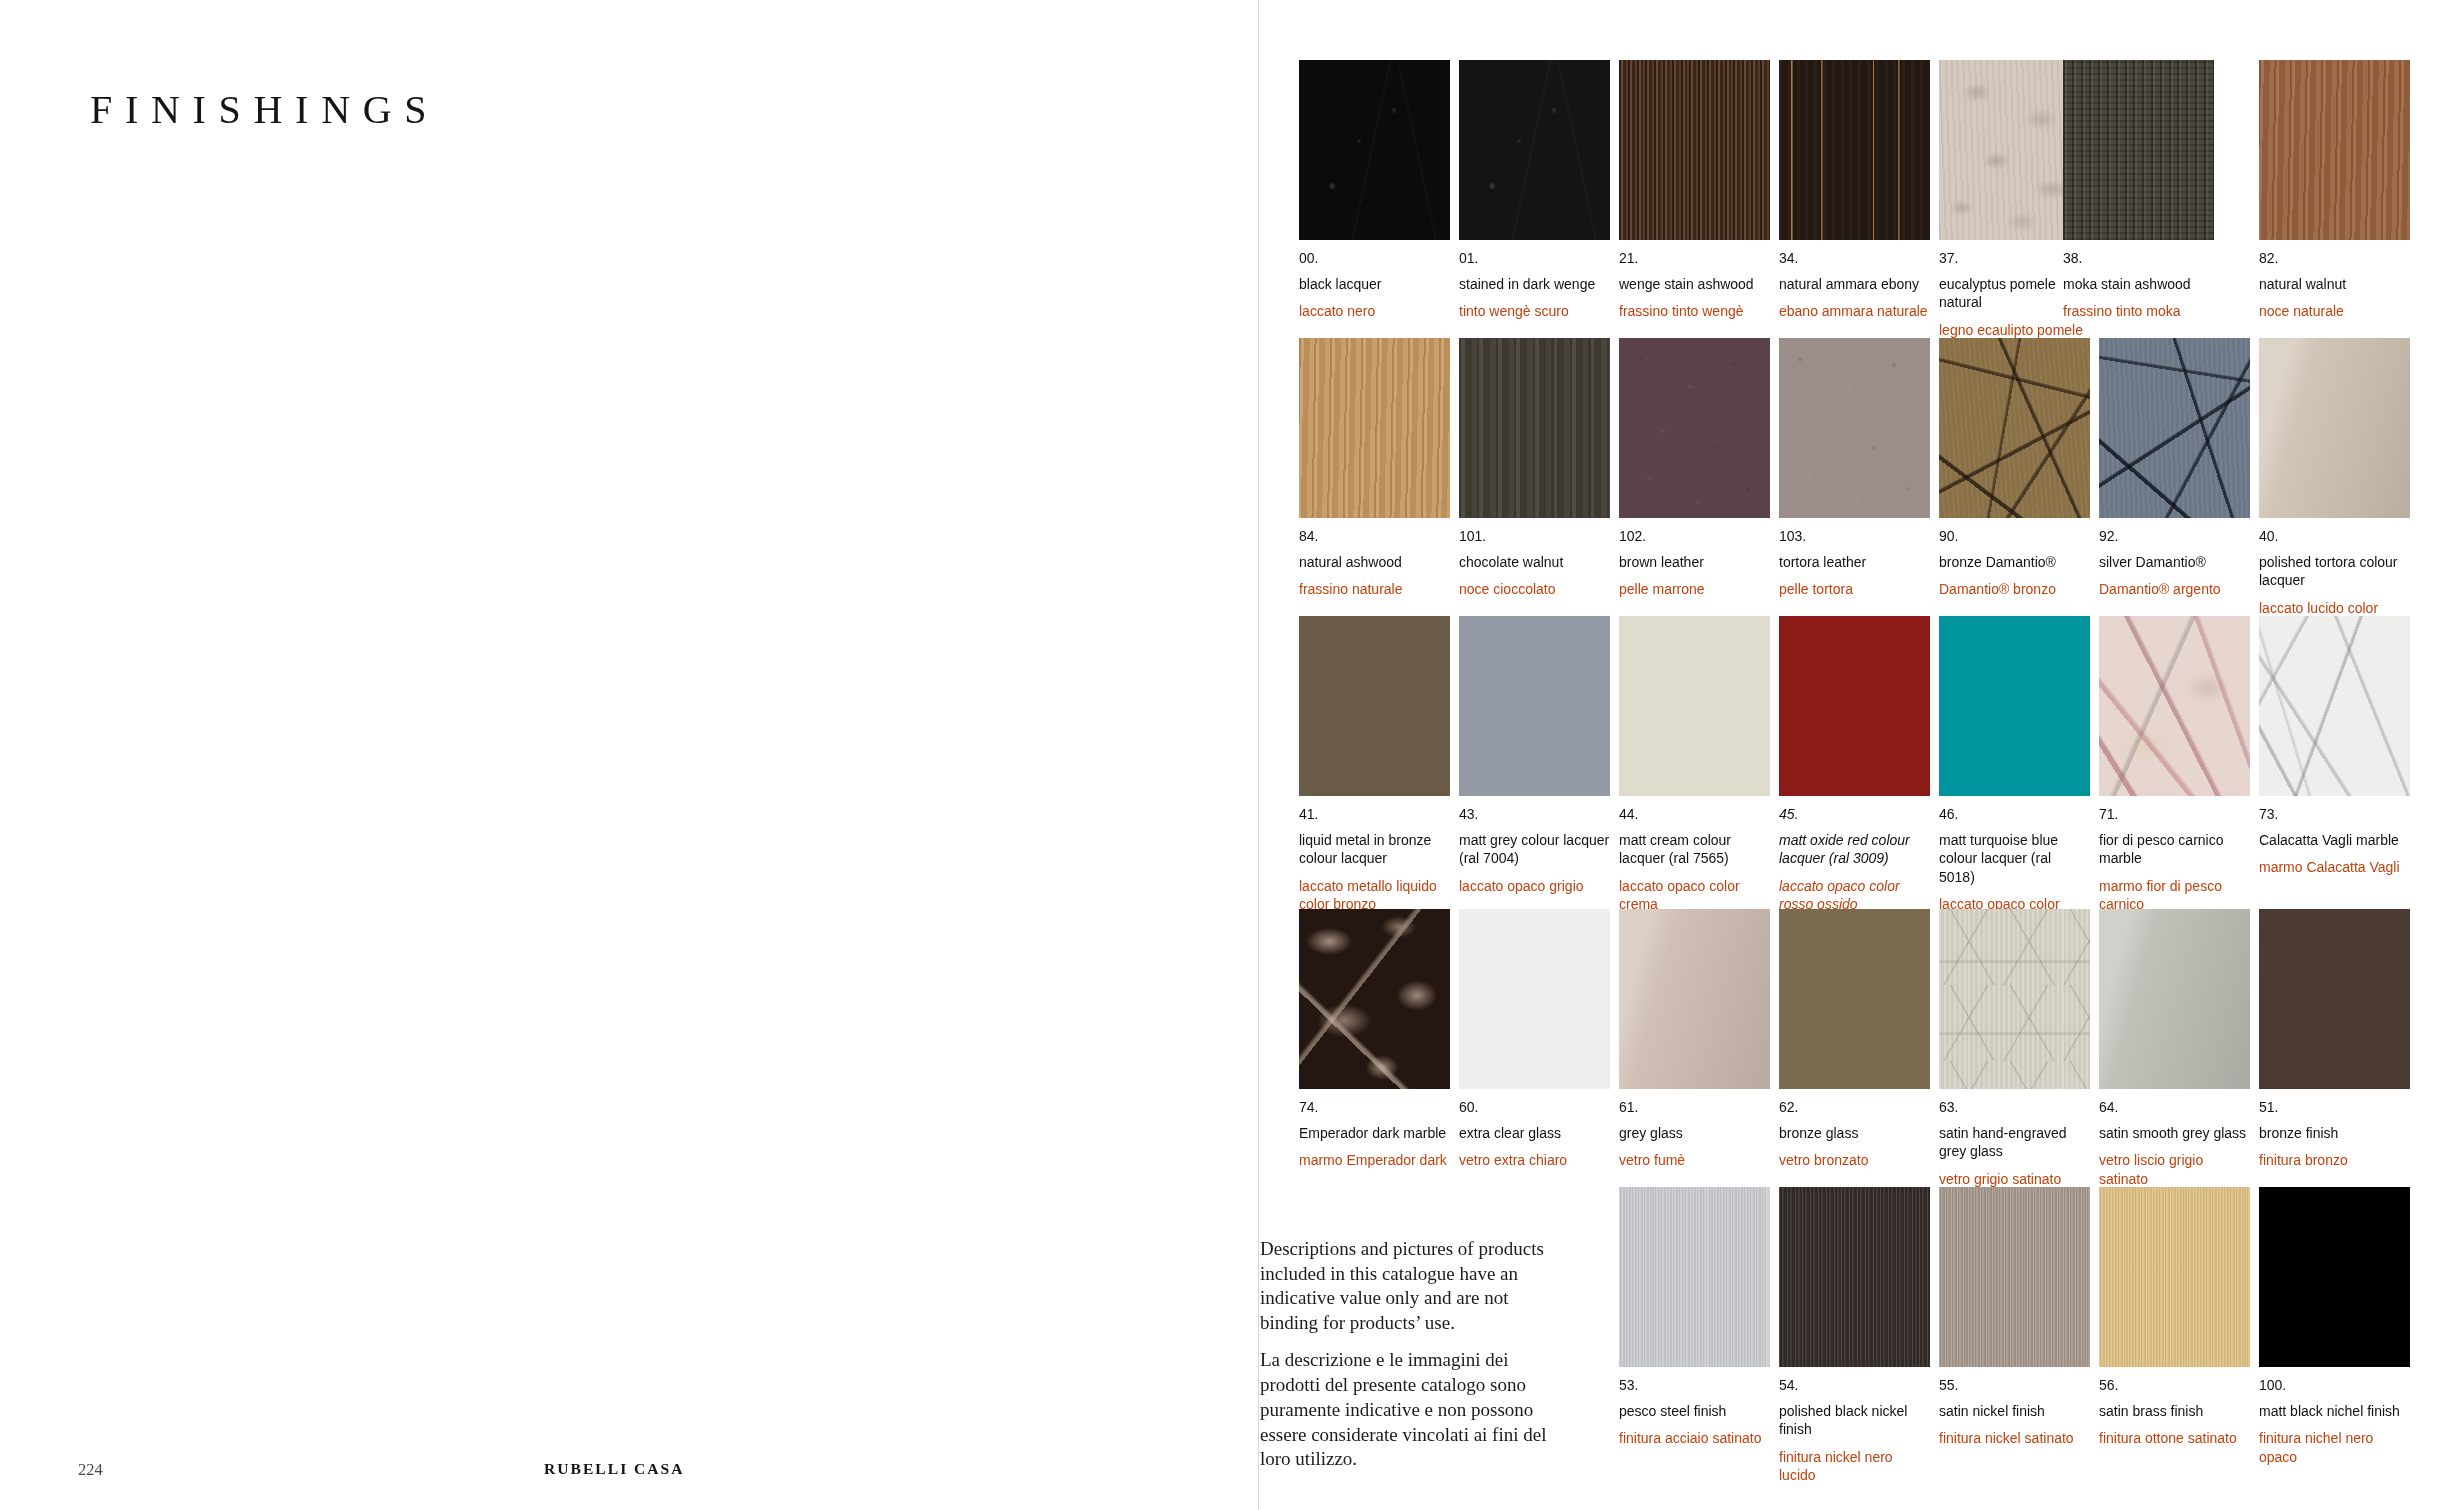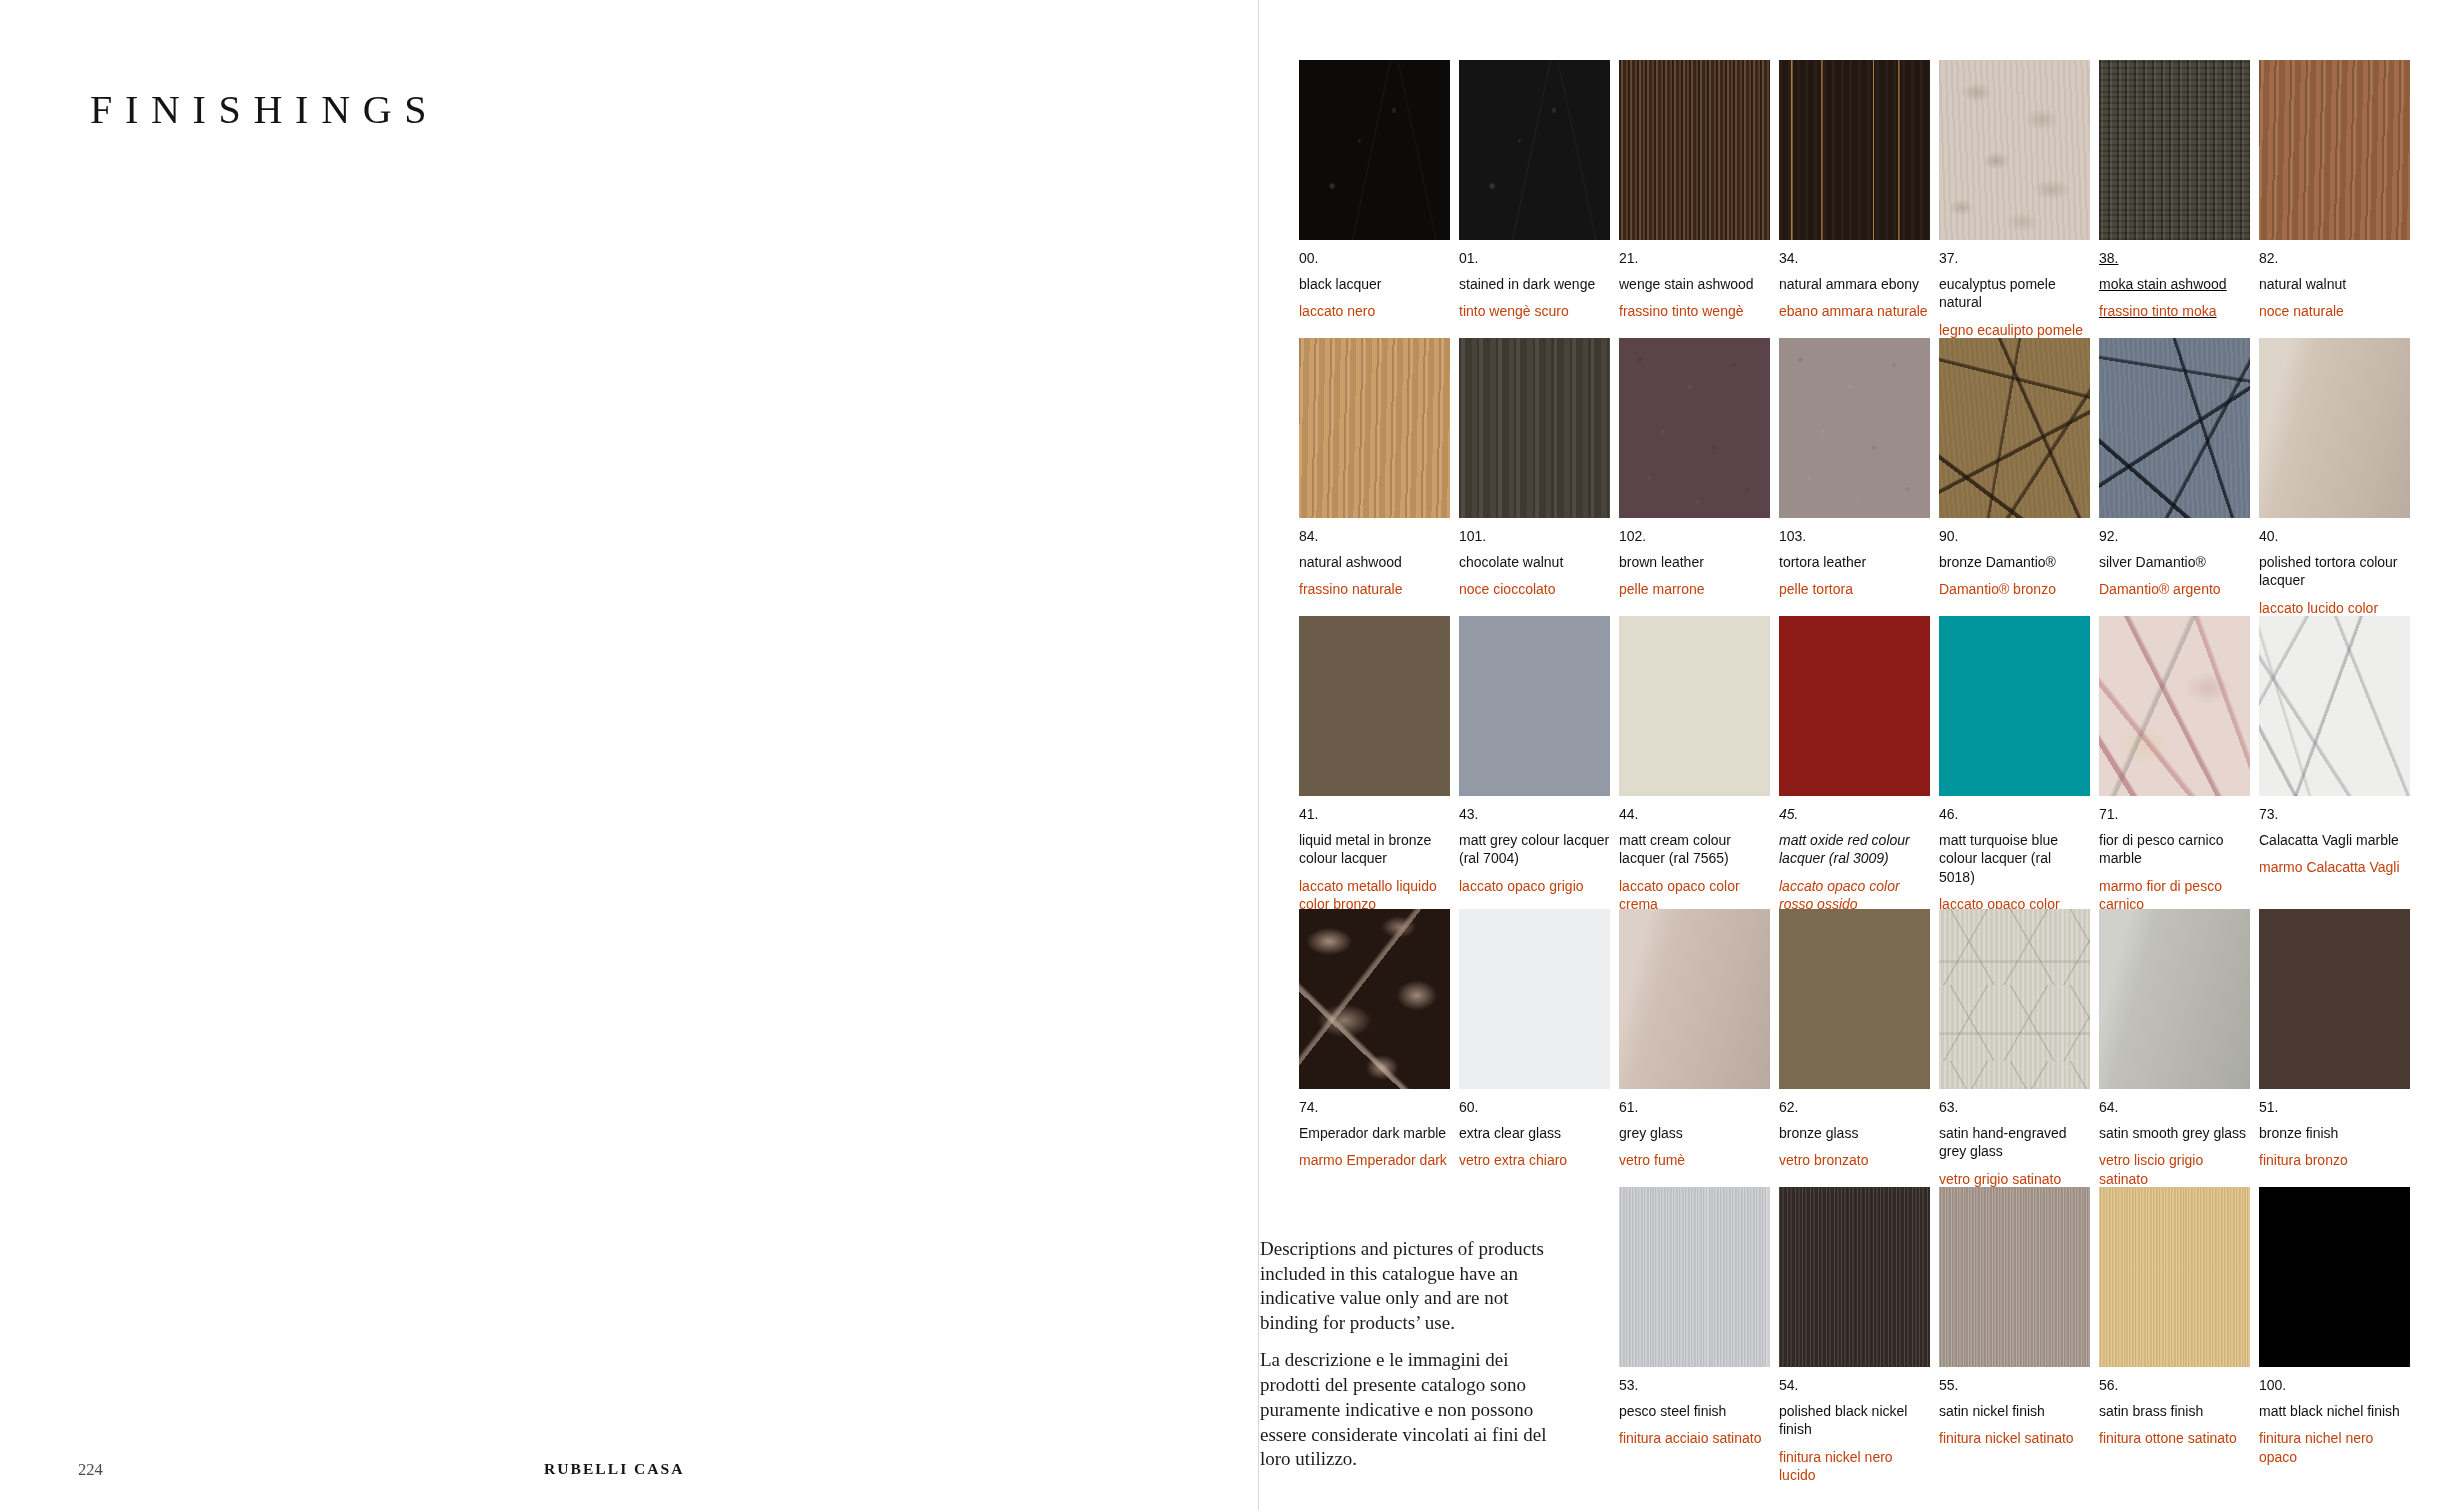--- a/index.html
+++ b/index.html
@@ -234,21 +234,21 @@
           <div class="code">34.</div>
           <div class="en">natural ammara ebony</div>
           <div class="it">ebano ammara naturale</div>
         </div>
         <div class="cell" style="left: 640px;">
           <div class="sw tex-pomele" style="background-color: rgb(214, 202, 191);"></div>
           <div class="code">37.</div>
           <div class="en">eucalyptus pomele natural</div>
           <div class="it">legno ecaulipto pomele naturale</div>
         </div>
-        <div class="cell" style="left: 800px; text-decoration: underline;">
+        <div class="cell" style="left: 764px;">
           <div class="sw tex-moka" style="background-color: rgb(74, 72, 60);"></div>
           <div class="code">38.</div>
           <div class="en">moka stain ashwood</div>
           <div class="it">frassino tinto moka</div>
         </div>
         <div class="cell" style="left: 960px;">
           <div class="sw tex-grain" style="background-color: rgb(154, 99, 64);"></div>
           <div class="code">82.</div>
           <div class="en">natural walnut</div>
           <div class="it">noce naturale</div>

